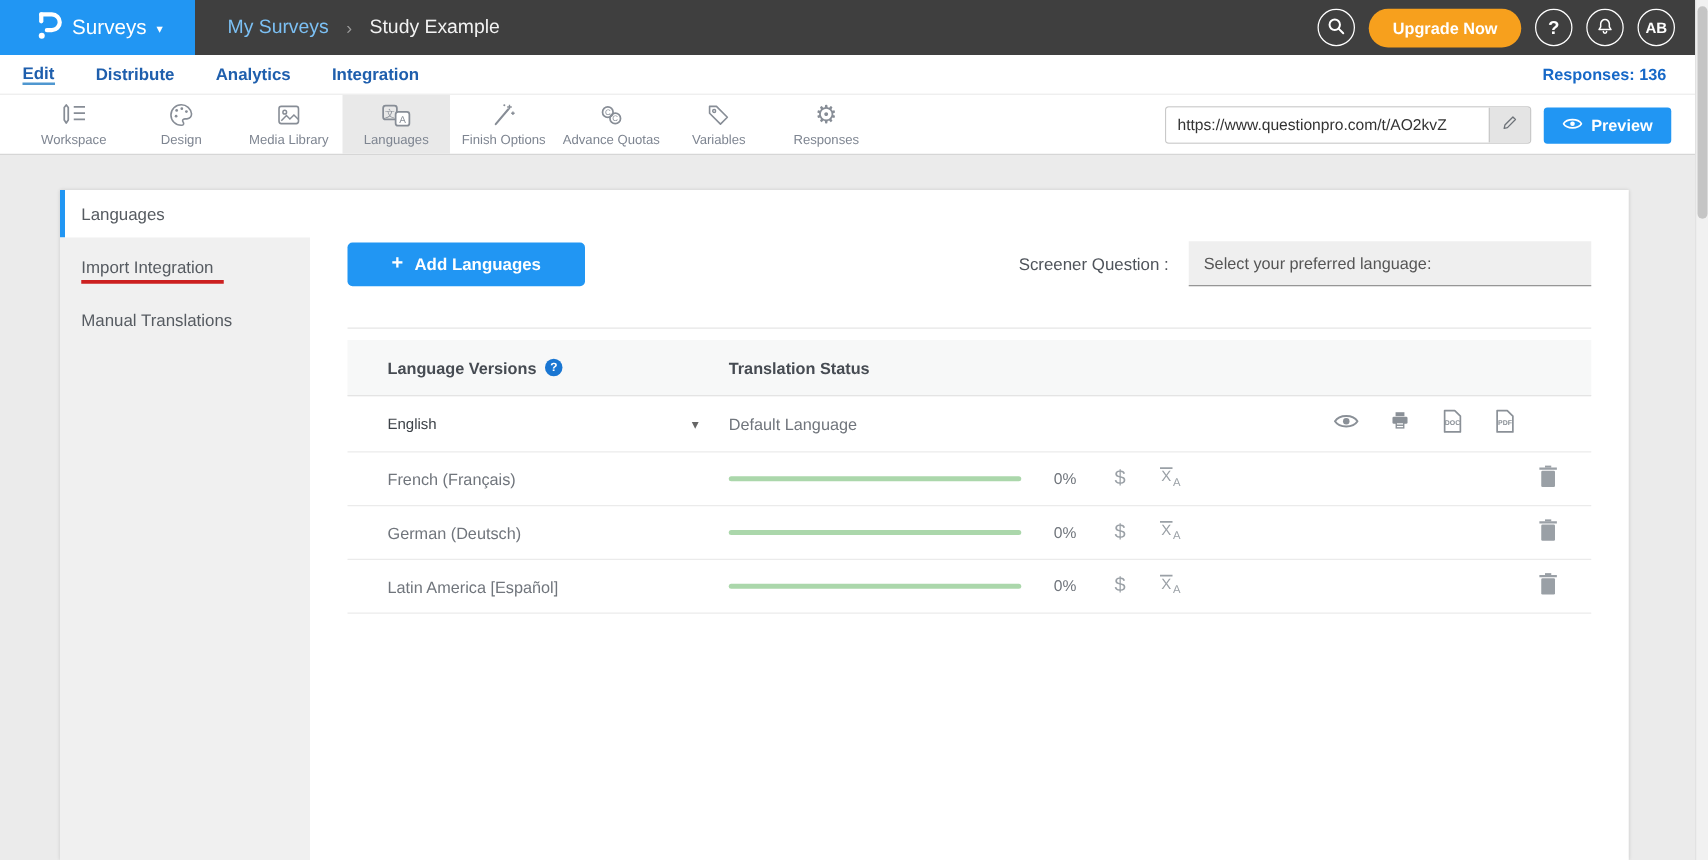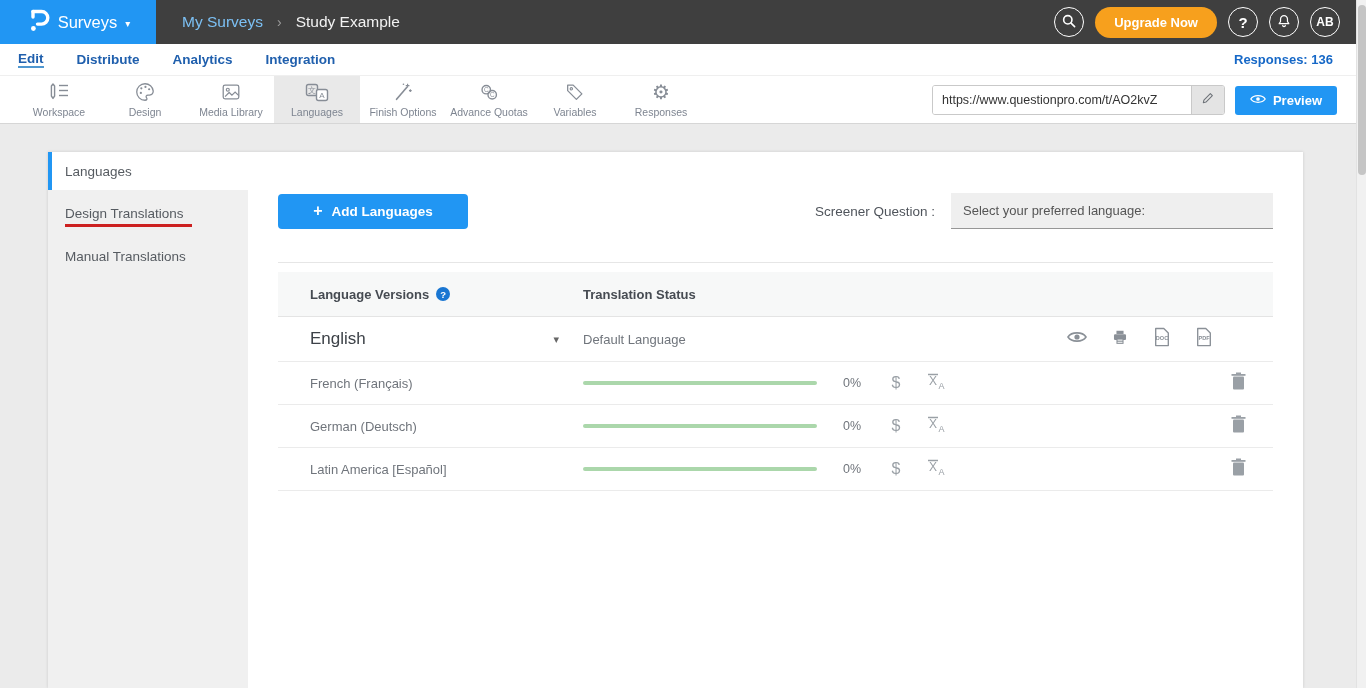--- a/index.html
+++ b/index.html
@@ -77,21 +77,21 @@
 
   .thead { margin-top:9px; height:45px; background:#f7f8f8; border-bottom:1px solid #e4e4e4;
     display:flex; align-items:center; }
   .col-lang { width:305px; flex:none; padding-left:32px; display:flex; align-items:center; }
   .hcell { font-size:13px; font-weight:700; color:#464b52;text-align:center; }
   .help-dot { width:14px; height:14px; background:#1976d2; color:#fff; border-radius:50%; font-size:9.5px;
     font-weight:700; display:flex; align-items:center; justify-content:center; margin-left:7px; cursor:pointer; }
 
   .row { height:45px; border-bottom:1px solid #ebebeb; display:flex; align-items:center; }
   .row.lang { height:43px; }
-  .lang-name-default { font-size:17px; color:#3d4248; }
+  .lang-name-default { font-size:12px; color:#3d4248; }
   .lang-name { font-size:13px; color:#70757c; }
   .dd-caret { margin-left:auto; margin-right:24px; color:#666; font-size:11px; cursor:pointer; }
   .default-status { font-size:13px; color:#70757c; }
   .doc-icons { margin-left:auto; margin-right:60px; display:flex; align-items:center; gap:24px; }
   .doc-icons > * { cursor:pointer; }
   .progress { width:234px; height:4px; background:#abd7ab; border-radius:2px; flex:none; }
   .pct { width:34px; text-align:center; margin-left:18px; font-size:12.5px; color:#70757c; }
   .dollar { margin-left:15px; width:24px; text-align:center; font-size:16px; color:#9aa0a6; cursor:pointer; }
   .xa { margin-left:17px; cursor:pointer; }
   .trash { margin-left:auto; margin-right:27px; cursor:pointer; }
@@ -261,21 +261,21 @@
 
 <div class="page">
   <div class="card">
 
     <div class="side">
       <div class="side-item-active">
         <span>Languages</span>
       </div>
       <div class="side-rest">
         <div class="side-item">
-          <span class="red-underline">Design Translations</span>
+          <span class="red-underline">Import Integration</span>
         </div>
         <div class="side-item">
           <span>Manual Translations</span>
         </div>
       </div>
     </div>
 
     <div class="content">
       <div class="controls">
         <button class="add-btn">

